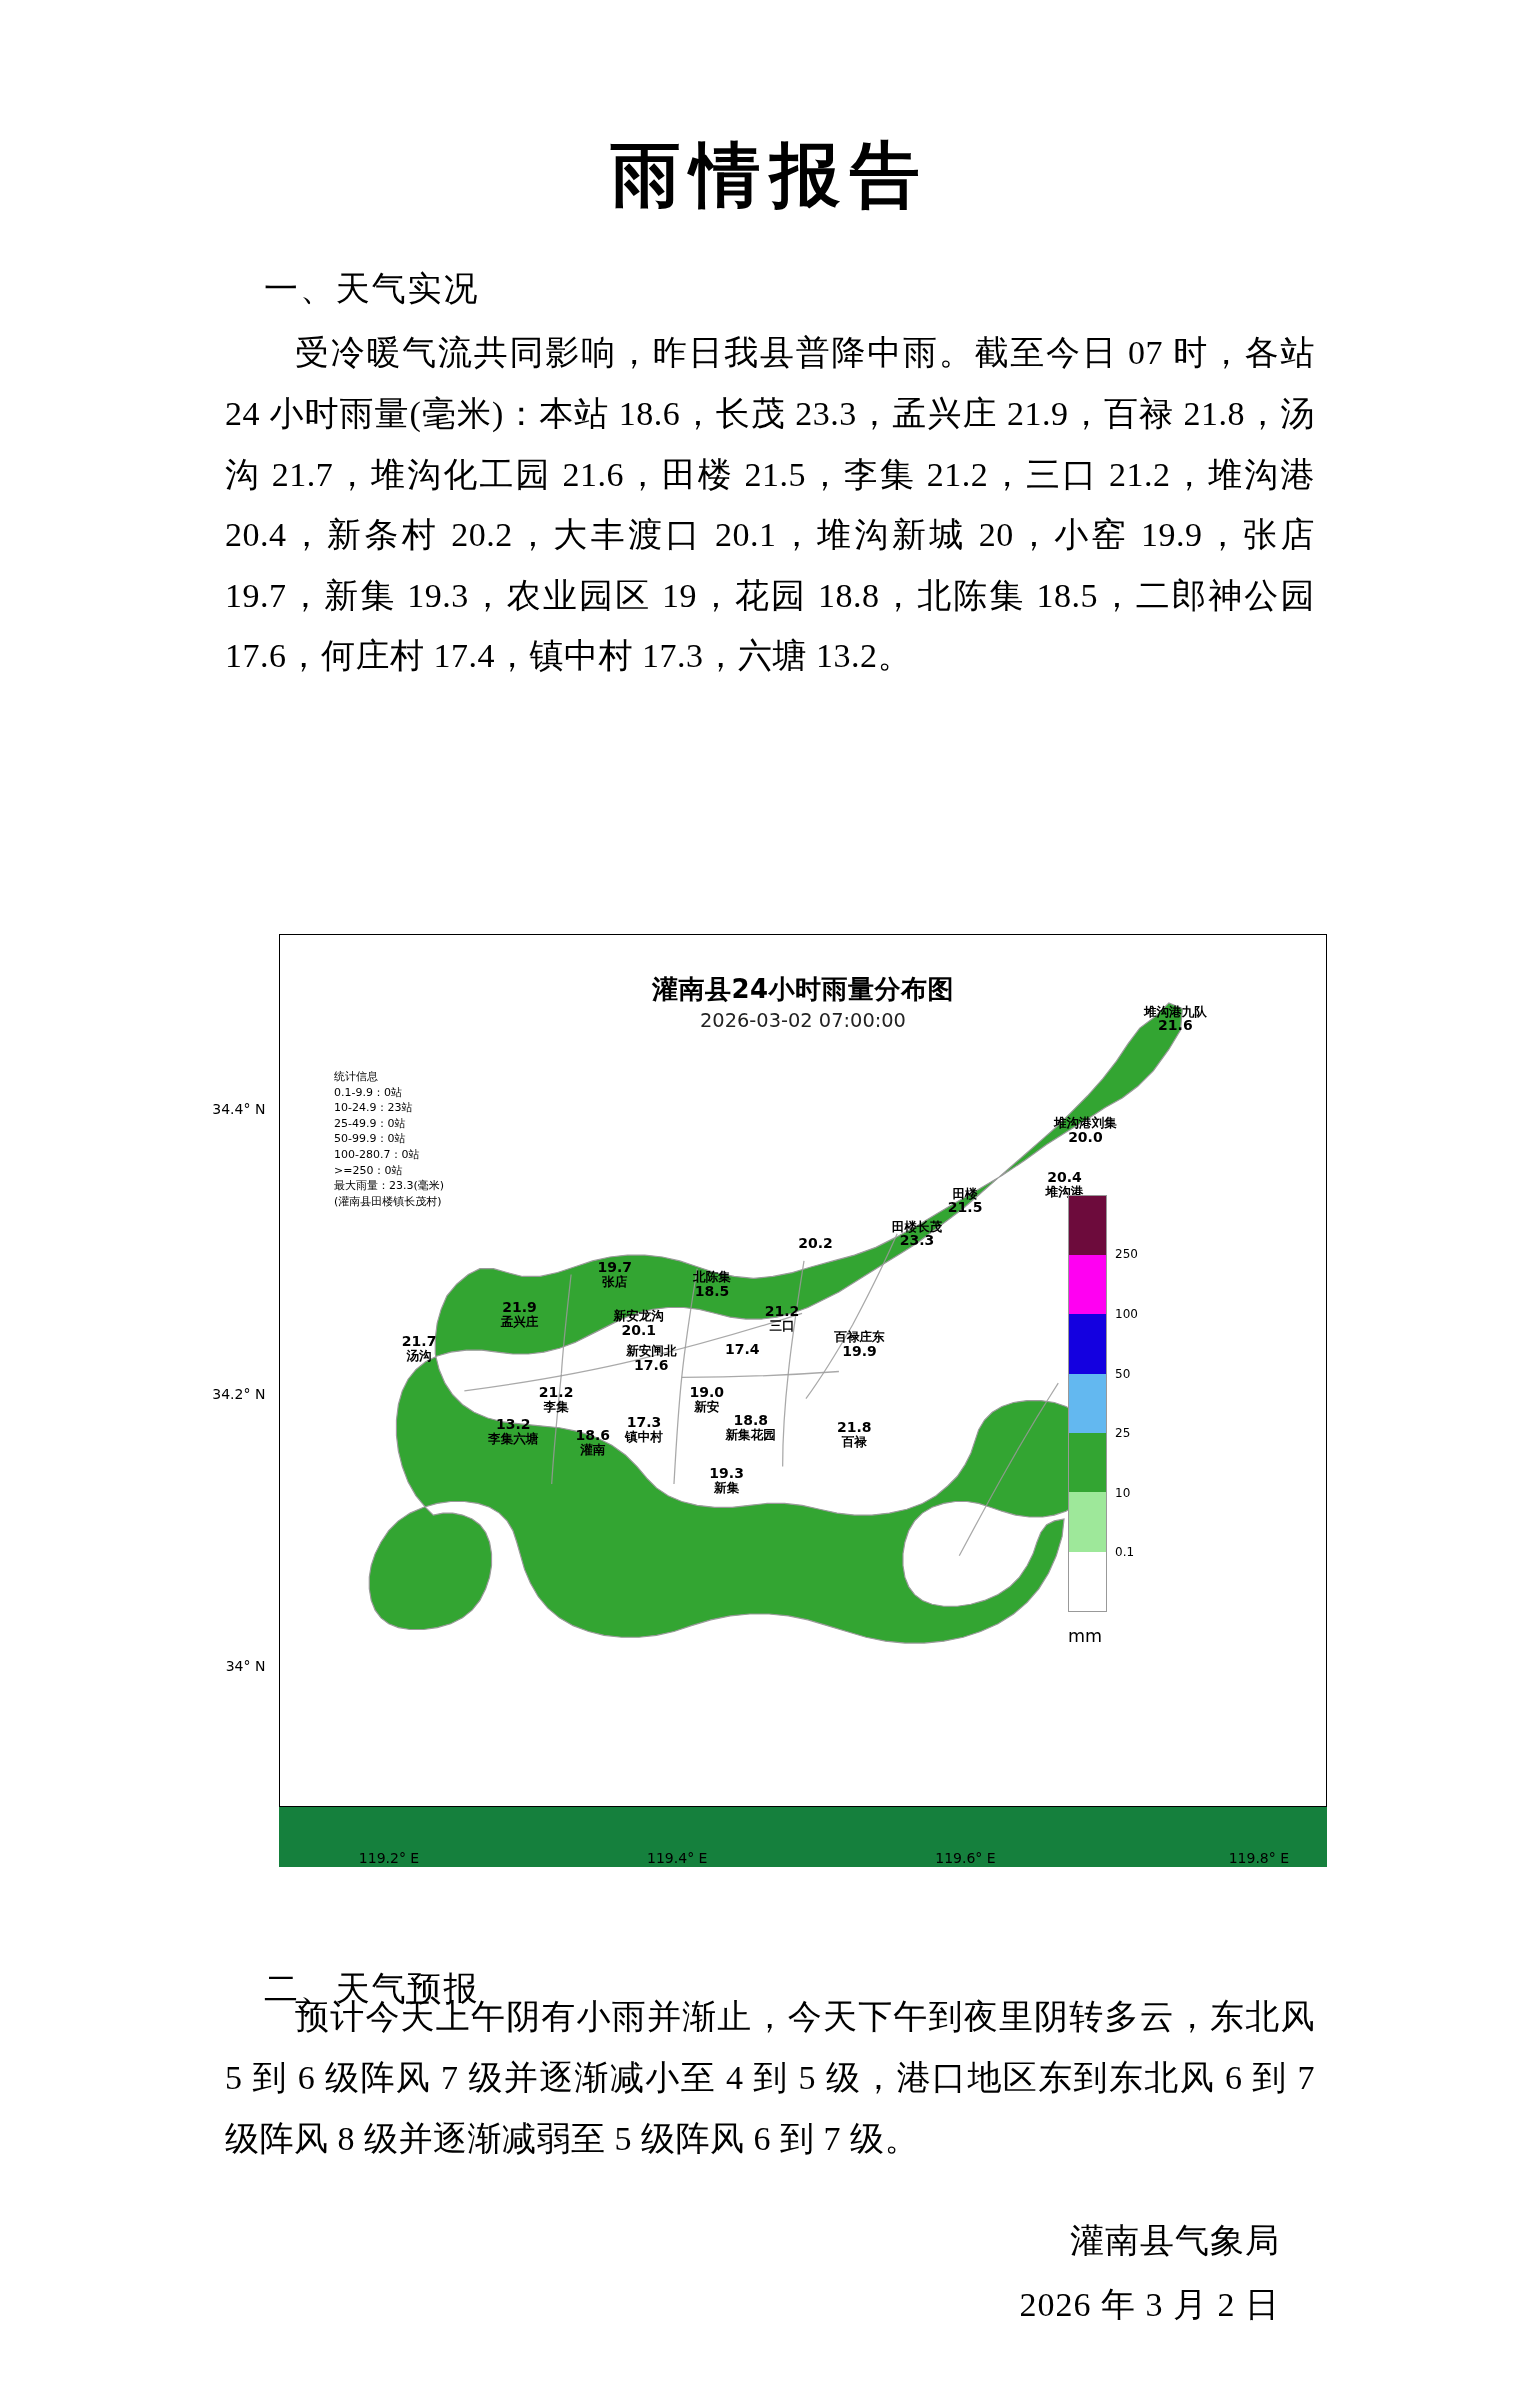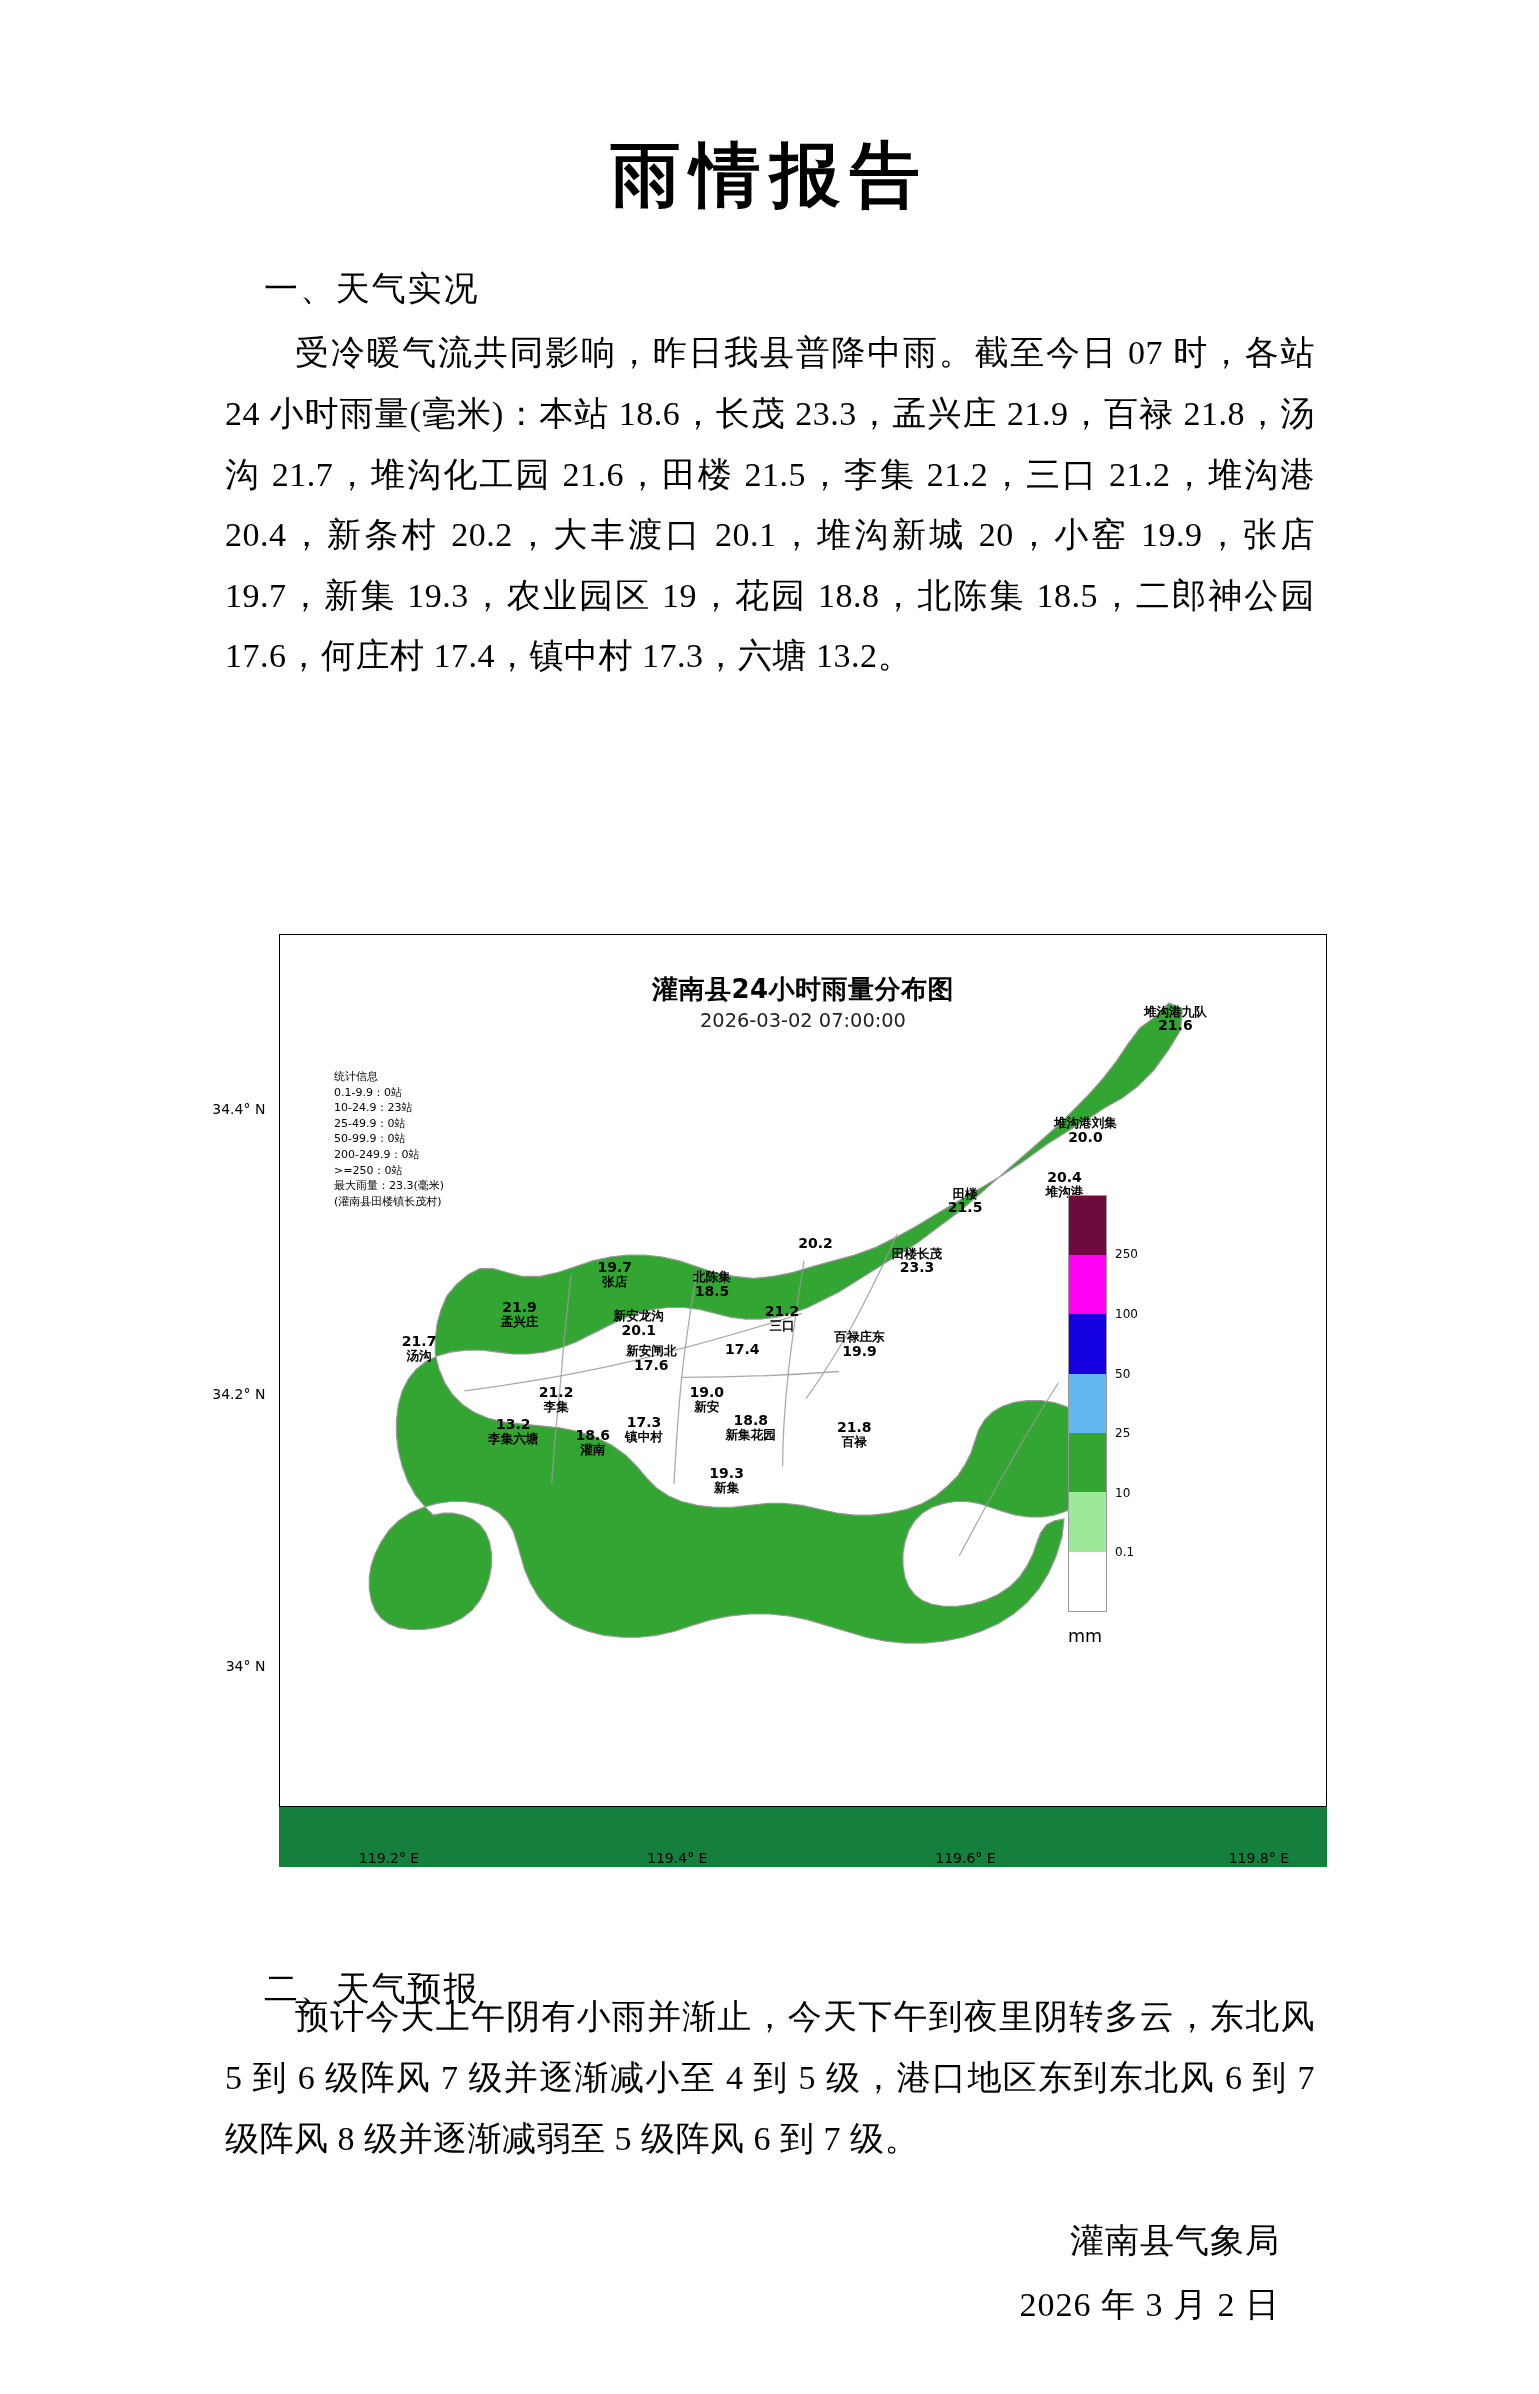--- a/index.html
+++ b/index.html
@@ -155,21 +155,21 @@
 
       <div class="map-title">灌南县24小时雨量分布图</div>
       <div class="map-subtitle">2026-03-02 07:00:00</div>
 
       <div class="stats-box">
           <div>统计信息</div>
           <div>0.1-9.9：0站</div>
           <div>10-24.9：23站</div>
           <div>25-49.9：0站</div>
           <div>50-99.9：0站</div>
-          <div>200-249.9：0站</div>
+          <div>100-280.7：0站</div>
           <div>&gt;=250：0站</div>
           <div>最大雨量：23.3(毫米)</div>
           <div>(灌南县田楼镇长茂村)</div>
         </div>
 
       <svg class="county-svg" viewBox="0 0 1080 900" preserveAspectRatio="none">
         <polygon fill="#33a532" stroke="#9a9a9a" stroke-width="1.2" points="902,84 916,70 930,76 928,98 916,118 900,140 884,156 868,168 850,178 832,190 812,202 790,216 768,232 744,248 720,262 696,276 676,288 656,300 634,312 614,322 592,330 570,336 548,342 528,348 508,352 488,354 468,352 448,348 430,342 412,336 394,332 376,330 358,330 340,332 322,336 304,342 286,348 268,352 250,352 234,348 220,344 206,344 194,350 182,360 172,372 166,386 162,400 160,416 160,432 164,448 170,462 178,474 188,484 200,492 214,498 230,502 248,504 268,506 288,508 308,512 326,518 342,526 356,536 368,548 378,560 388,570 400,578 414,584 430,588 448,590 466,590 484,588 502,586 520,586 538,588 556,592 574,596 592,598 610,598 628,596 646,592 662,586 676,578 688,568 698,558 706,546 712,534 716,522 720,510 726,500 734,492 744,486 756,482 770,480 784,480 798,482 810,486 820,492 828,500 834,510 838,522 840,534 840,546 838,558 834,570 828,580 820,588 810,594 798,598 786,600 772,600 758,598 744,594 732,590 720,586 708,584 696,584 684,586 672,590 662,596 654,604 648,614 644,626 642,638 642,650 644,662 648,672 654,680 662,686 672,690 684,692 698,692 712,690 726,686 740,680 752,672 762,662 770,650 776,638 780,626 784,616 790,608 798,604 808,602
                   806,620 800,640 792,658 782,674 770,688 756,700 740,710 722,718 704,724 684,728 664,730 644,730 624,728 604,724 584,718 564,712 544,706 524,702 504,700 484,700 464,702 444,706 424,712 406,718 388,722 370,724 352,724 334,722 318,718 302,712 288,704 276,694 266,682 258,668 252,654 248,640 244,626 240,614 234,604 226,596 216,590 204,586 190,584 176,584 162,586 148,590 134,596 122,604 112,614 104,626 98,638 94,650 92,662 92,674 94,686 98,696 104,704 112,710 122,714 134,716 148,716 162,714 176,710 188,704 198,696 206,686 212,674 216,662 218,650 218,638 216,626 212,616 206,608 198,602 188,598 178,596 168,596 158,598
                   150,590 140,578 132,564 126,548 122,532 120,516 120,500 122,484 126,470 132,458 140,448 150,440 162,434 176,430 192,428 208,428 224,430 240,432 256,432 272,430 288,426 304,420 320,412 336,404 352,396 368,390 384,386 400,384 416,384 432,386 448,390 464,394 480,396 496,396 512,394 528,390 544,384 560,376 576,368 592,358 608,348 624,338 640,328 656,318 672,306 688,294 704,282 720,268 736,254 752,240 768,226 784,212 800,198 816,182 832,166 848,148 862,130 874,112 886,96"></polygon>
         <path fill="none" stroke="#9a9a9a" stroke-width="1.3" opacity="0.85" d="M430,344 C424,380 418,418 414,456 C410,494 408,530 406,566"></path>
@@ -192,21 +192,21 @@
             <span class="v">20.0</span>
           </div>
           <div class="stn" style="left: 75%; top: 28.6%;">
             <span class="v">20.4</span>
             <span class="n">堆沟港</span>
           </div>
           <div class="stn" style="left: 65.5%; top: 30.5%;">
             <span class="n">田楼</span>
             <span class="v">21.5</span>
           </div>
-          <div class="stn" style="left: 60.9%; top: 34.3%; margin-top: 27px;">
+          <div class="stn" style="left: 60.9%; top: 34.3%;">
             <span class="n">田楼长茂</span>
             <span class="v">23.3</span>
           </div>
           <div class="stn" style="left: 51.2%; top: 35.5%;">
             <span class="v">20.2</span>
           </div>
           <div class="stn" style="left: 41.3%; top: 40.1%;">
             <span class="n">北陈集</span>
             <span class="v">18.5</span>
           </div>

